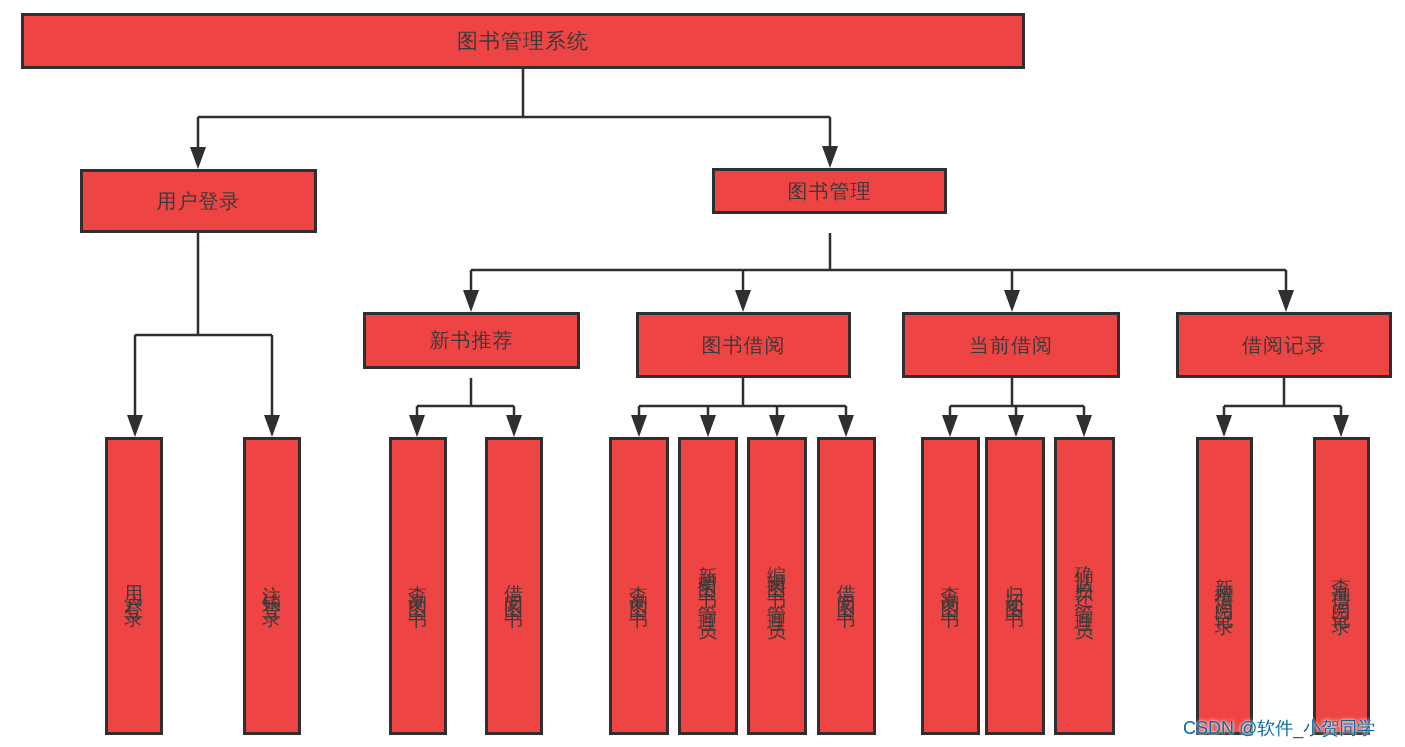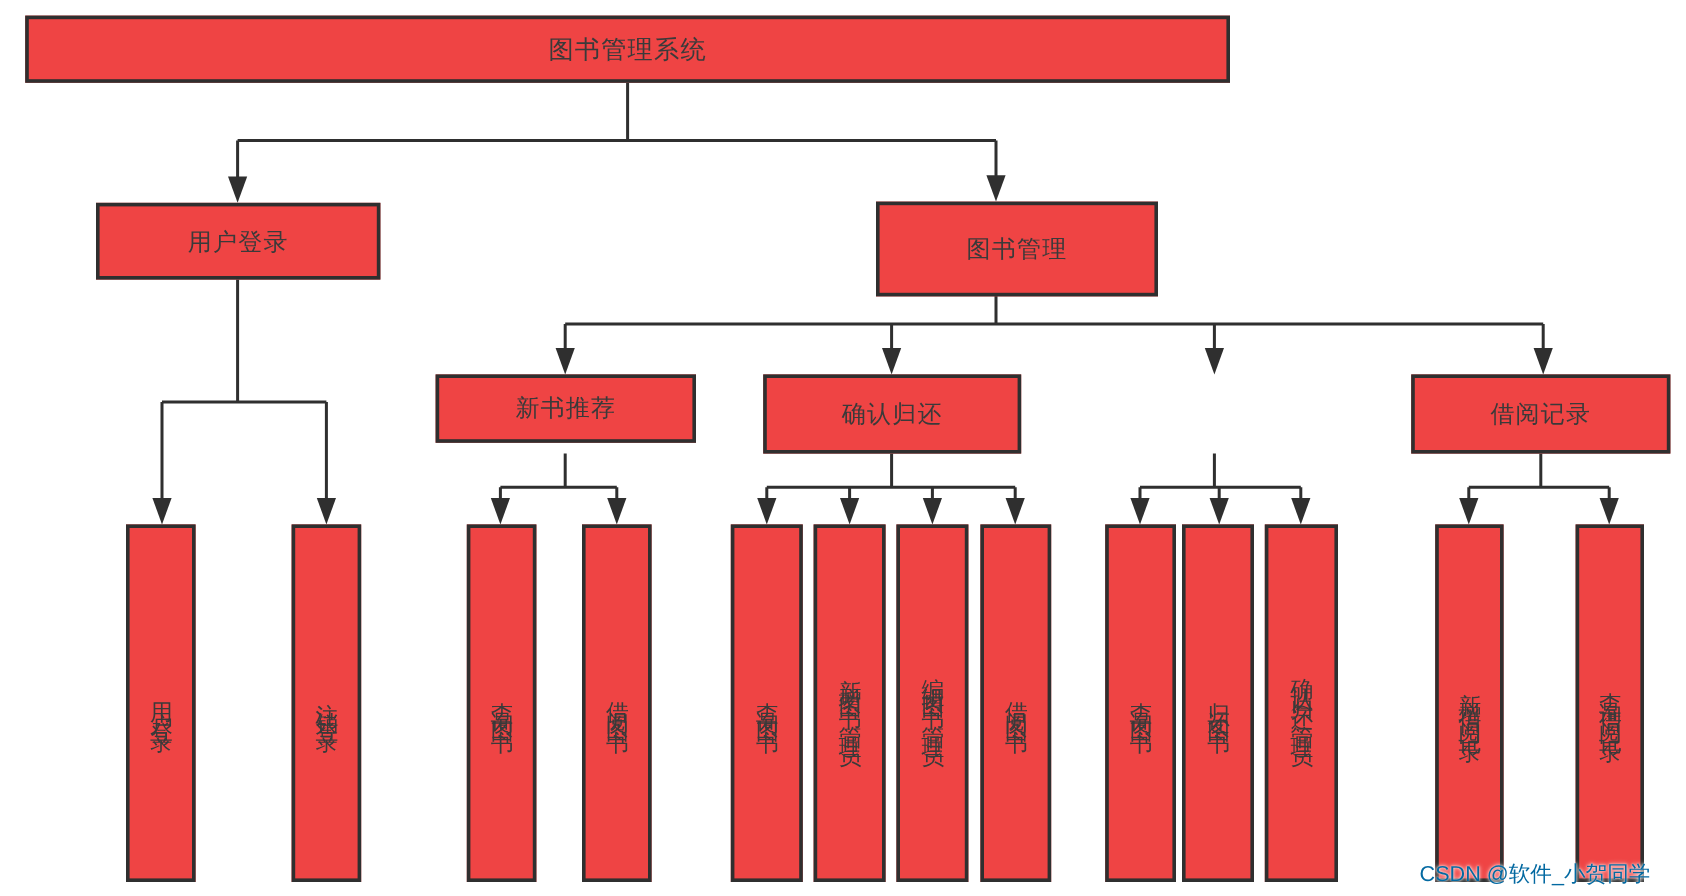--- a/index.html
+++ b/index.html
@@ -90,24 +90,25 @@
       <polygon points="1008,415 1024,415 1016,437"></polygon>
       <polygon points="1076,415 1092,415 1084,437"></polygon>
       <polygon points="1216,415 1232,415 1224,437"></polygon>
       <polygon points="1333,415 1349,415 1341,437"></polygon>
     </g>
   </svg>
 
   <div class="node h root" style="left:21px; top:13px; width:1004px; height:56px;">图书管理系统</div>
 
   <div class="node h" style="left:80px; top:169px; width:237px; height:64px;">用户登录</div>
-  <div class="node h" style="left:712px; top:168px; width:235px; height:79px;margin-left:18px;">图书管理</div>
+  <div class="node h" style="left:712px; top:168px; width:235px; height:46px;">图书管理</div>
 
   <div class="node h" style="left:363px; top:312px; width:217px; height:57px;">新书推荐</div>
-  <div class="node h" style="left:636px; top:312px; width:215px; height:66px;">确认归还</div>
+  <div class="node h" style="left:636px; top:312px; width:215px; height:66px;">图书借阅</div>
+  <div class="node h" style="left:902px; top:312px; width:218px; height:66px;">当前借阅</div>
   <div class="node h" style="left:1176px; top:312px; width:216px; height:66px;">借阅记录</div>
 
   <div class="node leaf" style="left:105px; top:437px; width:58px; height:298px;">用户登录</div>
   <div class="node leaf" style="left:243px; top:437px; width:58px; height:298px;">注销登录</div>
 
   <div class="node leaf" style="left:389px; top:437px; width:58px; height:298px;">查询图书</div>
   <div class="node leaf" style="left:485px; top:437px; width:58px; height:298px;">借阅图书</div>
 
   <div class="node leaf" style="left:609px; top:437px; width:60px; height:298px;">查询图书</div>
   <div class="node leaf" style="left:678px; top:437px; width:60px; height:298px;">新增图书（管理员）</div>

